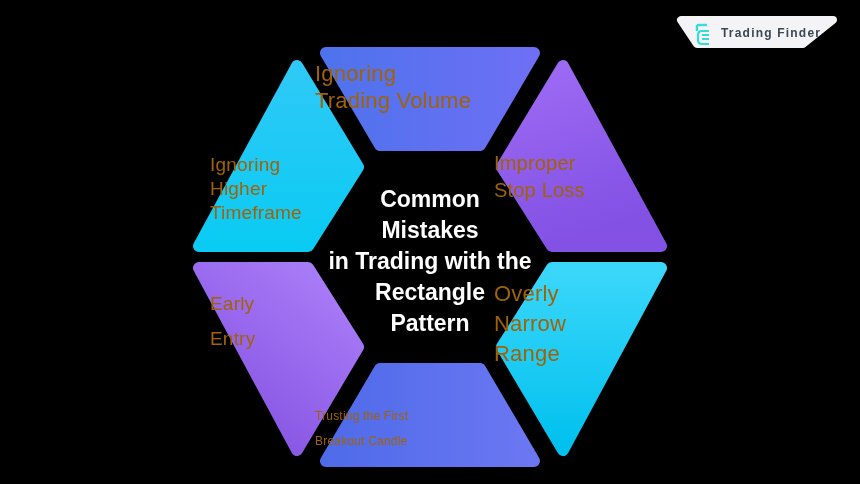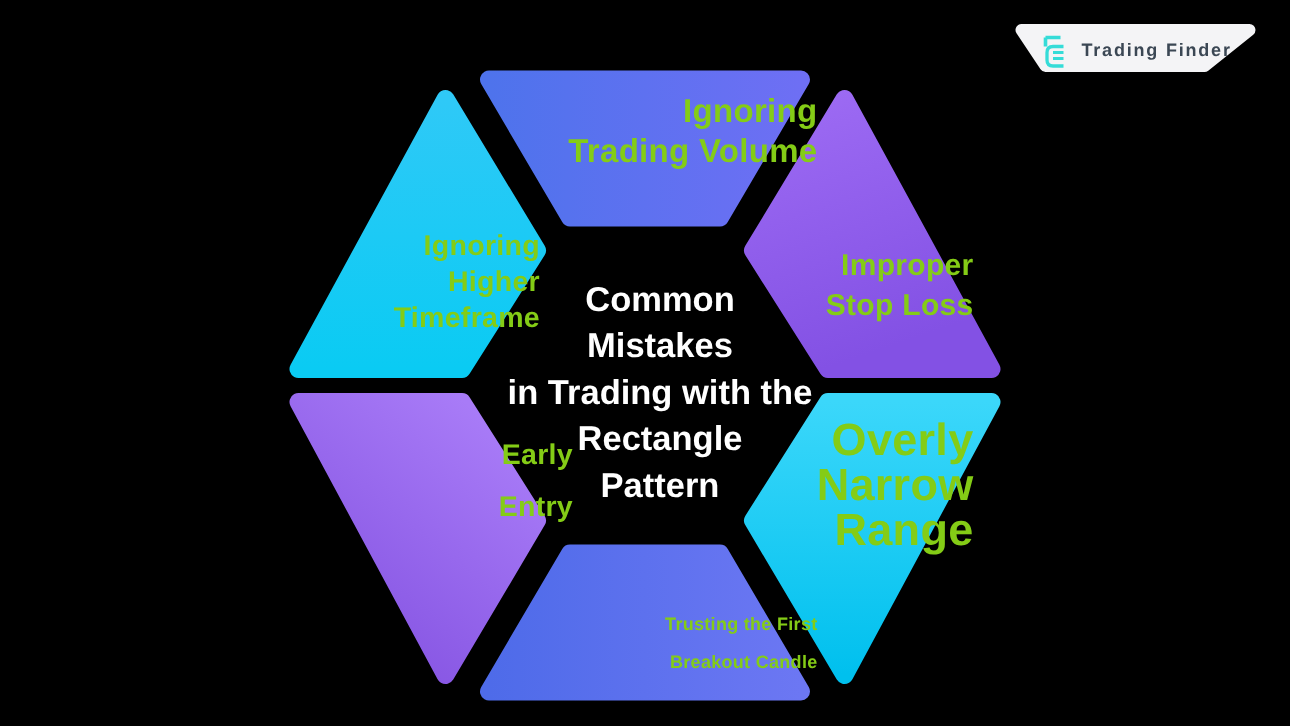--- a/index.html
+++ b/index.html
@@ -3,31 +3,31 @@
 <meta charset="utf-8">
 <style>
   html,body{margin:0;padding:0;background:#000;}
   .stage{
     position:relative;width:860px;height:484px;background:#000;overflow:hidden;
     font-family:"Liberation Sans","DejaVu Sans",sans-serif;
     margin-top:16px;
   }
   .stage svg.diagram{position:absolute;inset:0;}
   .label{
-    position:absolute;color:#84cc16;font-weight:700;text-align:right;
+    position:absolute;color:#a16207;font-weight:400;text-align:left;
     white-space:pre-line;letter-spacing:.2px;
   }
   .label-top{left:315px;top:44px;width:230px;font-size:22px;line-height:27px;}
-  .label-top-right{left:494px;top:148px;width:155px;font-size:20px;line-height:27px;}
+  .label-top-right{left:494px;top:134px;width:155px;font-size:20px;line-height:27px;}
   .label-top-left{left:210px;top:137px;width:150px;font-size:19px;line-height:24px;}
   .label-bottom-left{left:210px;top:270px;width:172px;font-size:19px;line-height:35px;}
-  .label-bottom-right{left:494px;top:263px;width:155px;font-size:30px;line-height:30px;}
+  .label-bottom-right{left:494px;top:263px;width:155px;font-size:22px;line-height:30px;}
   .label-bottom{left:315px;top:388px;width:230px;font-size:12px;line-height:25px;}
   .center-title{
-    position:absolute;left:320px;top:168px;width:240px;
+    position:absolute;left:310px;top:168px;width:240px;
     color:#ffffff;font-weight:700;font-size:23px;line-height:31px;
     text-align:center;white-space:pre-line;
   }
   .petal{stroke-width:12;stroke-linejoin:round;}
   .banner-poly{stroke:#f4f4f6;stroke-width:8;stroke-linejoin:round;}
   .logo-icon{position:absolute;left:692px;top:5px;}
   .logo-text{
     position:absolute;left:721px;top:10px;width:120px;
     font-size:12px;font-weight:700;letter-spacing:1.2px;color:#3B4754;
   }

